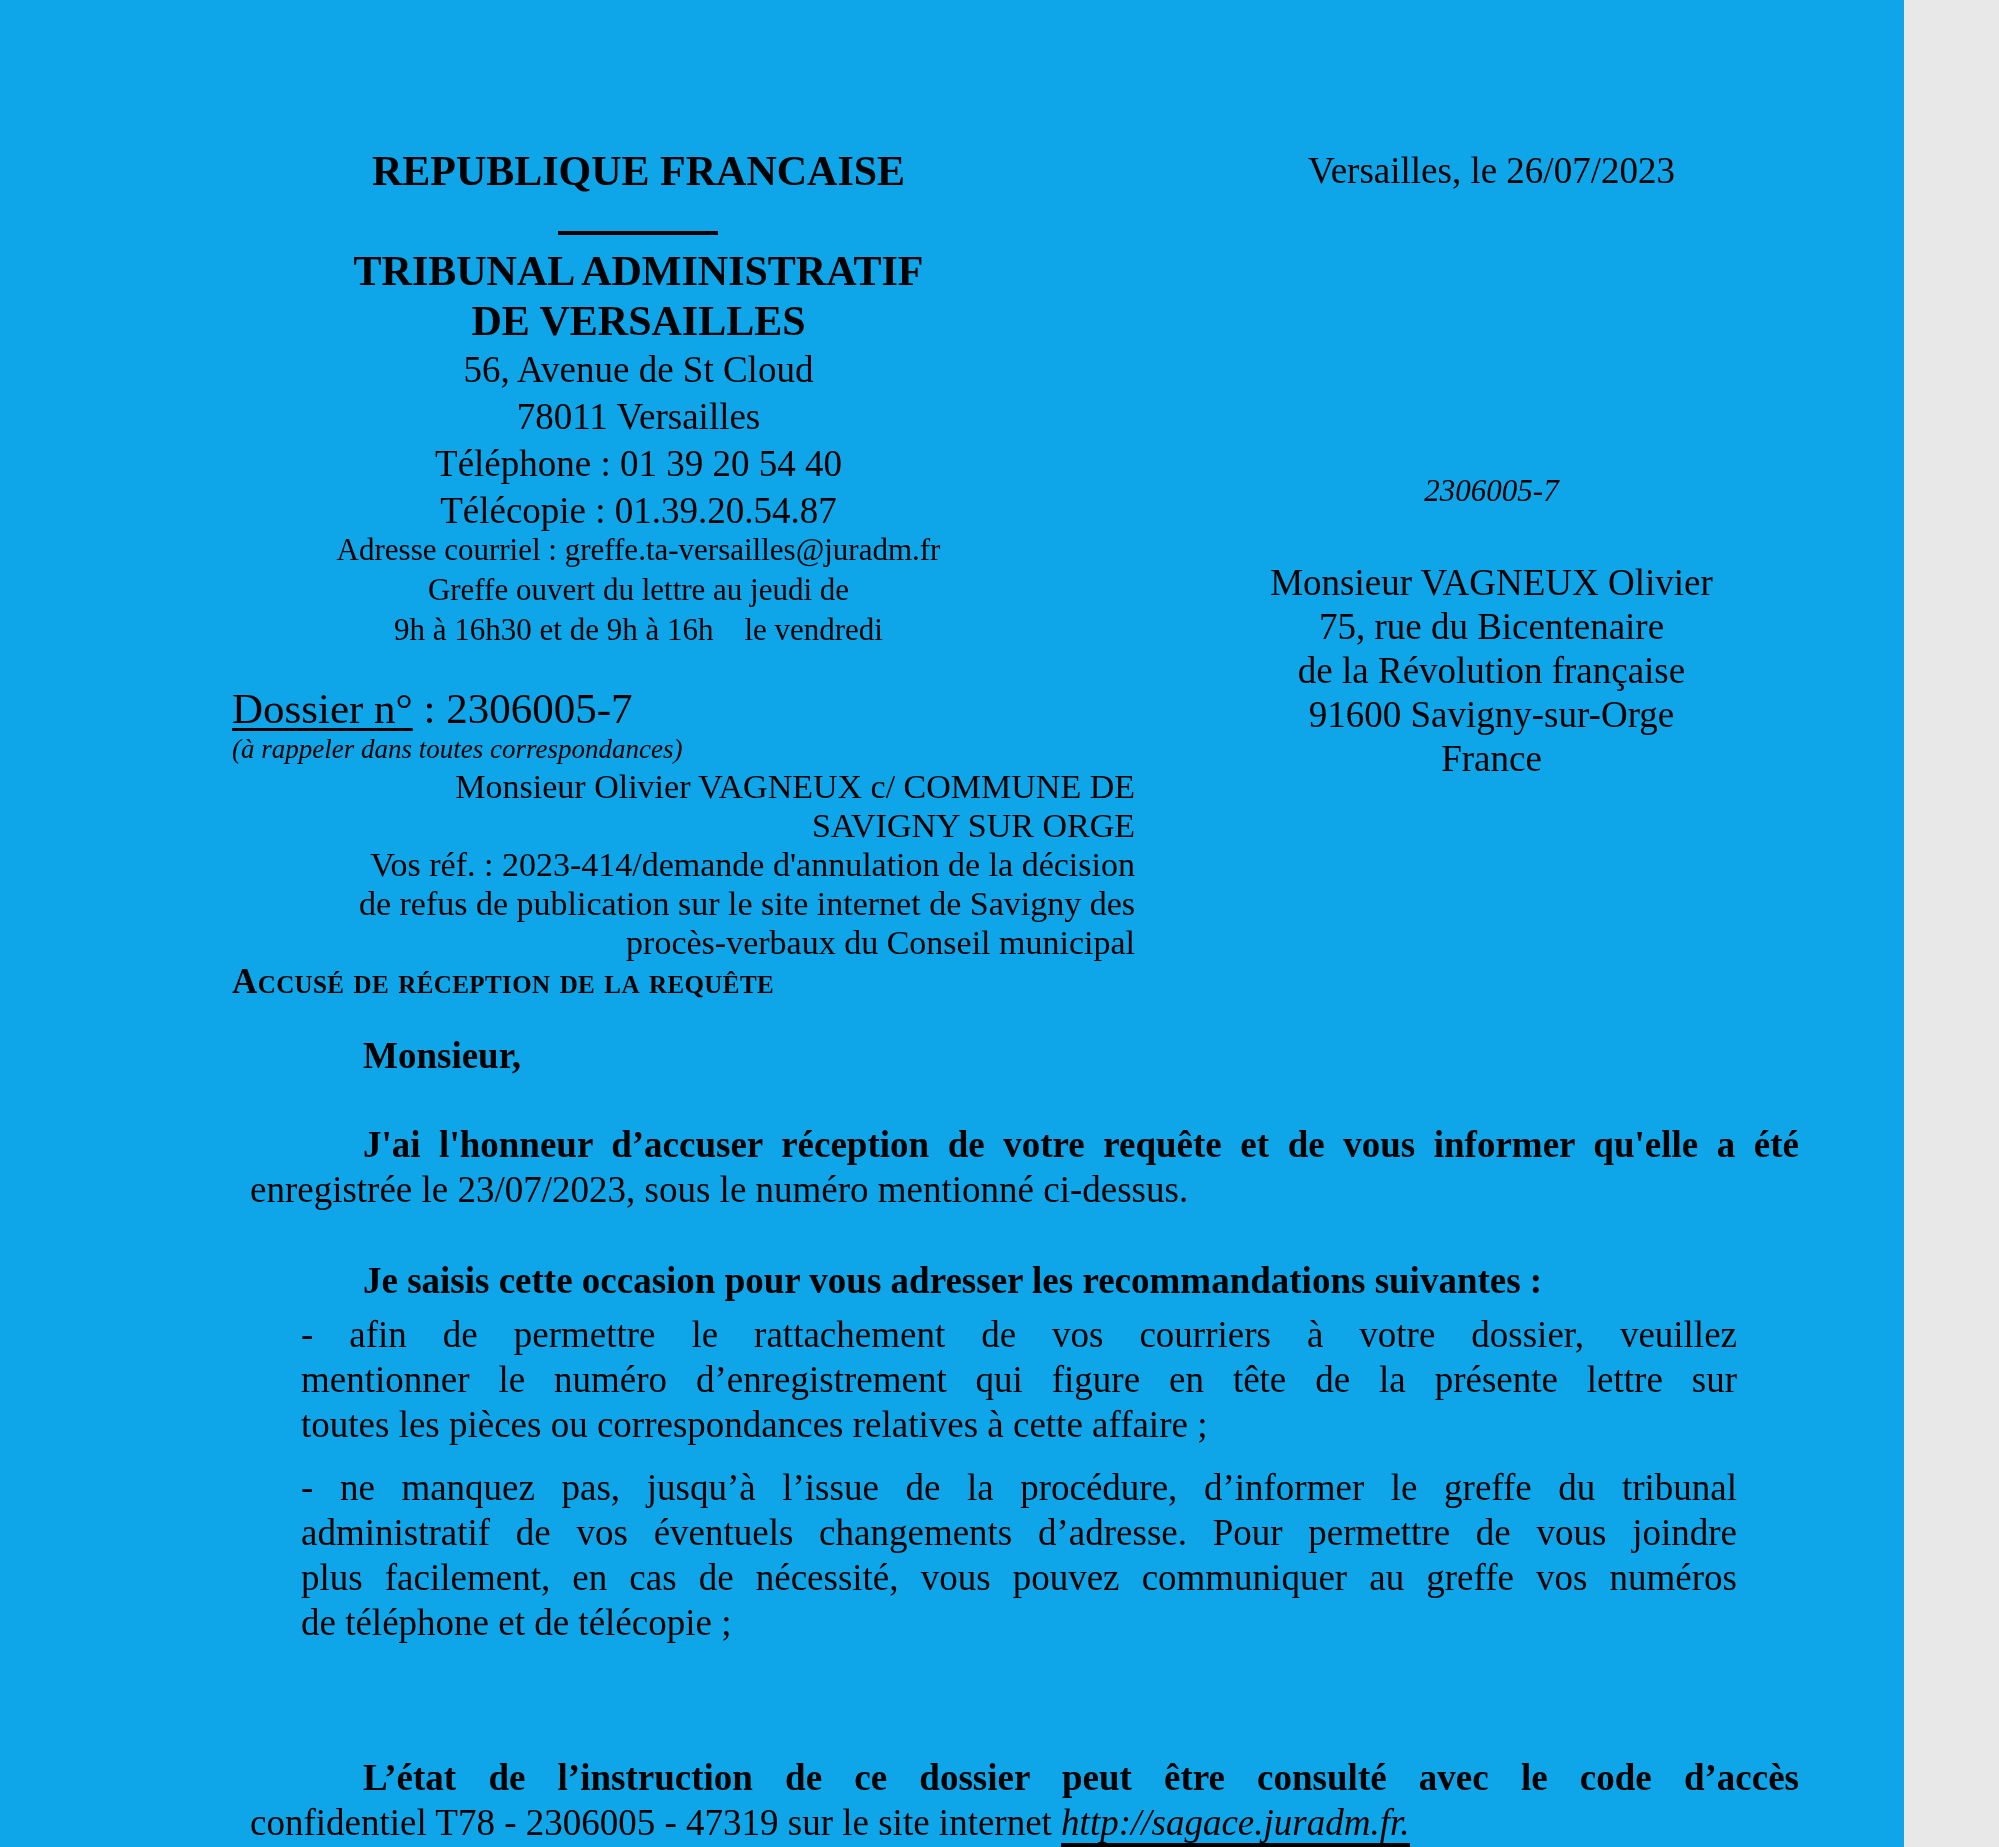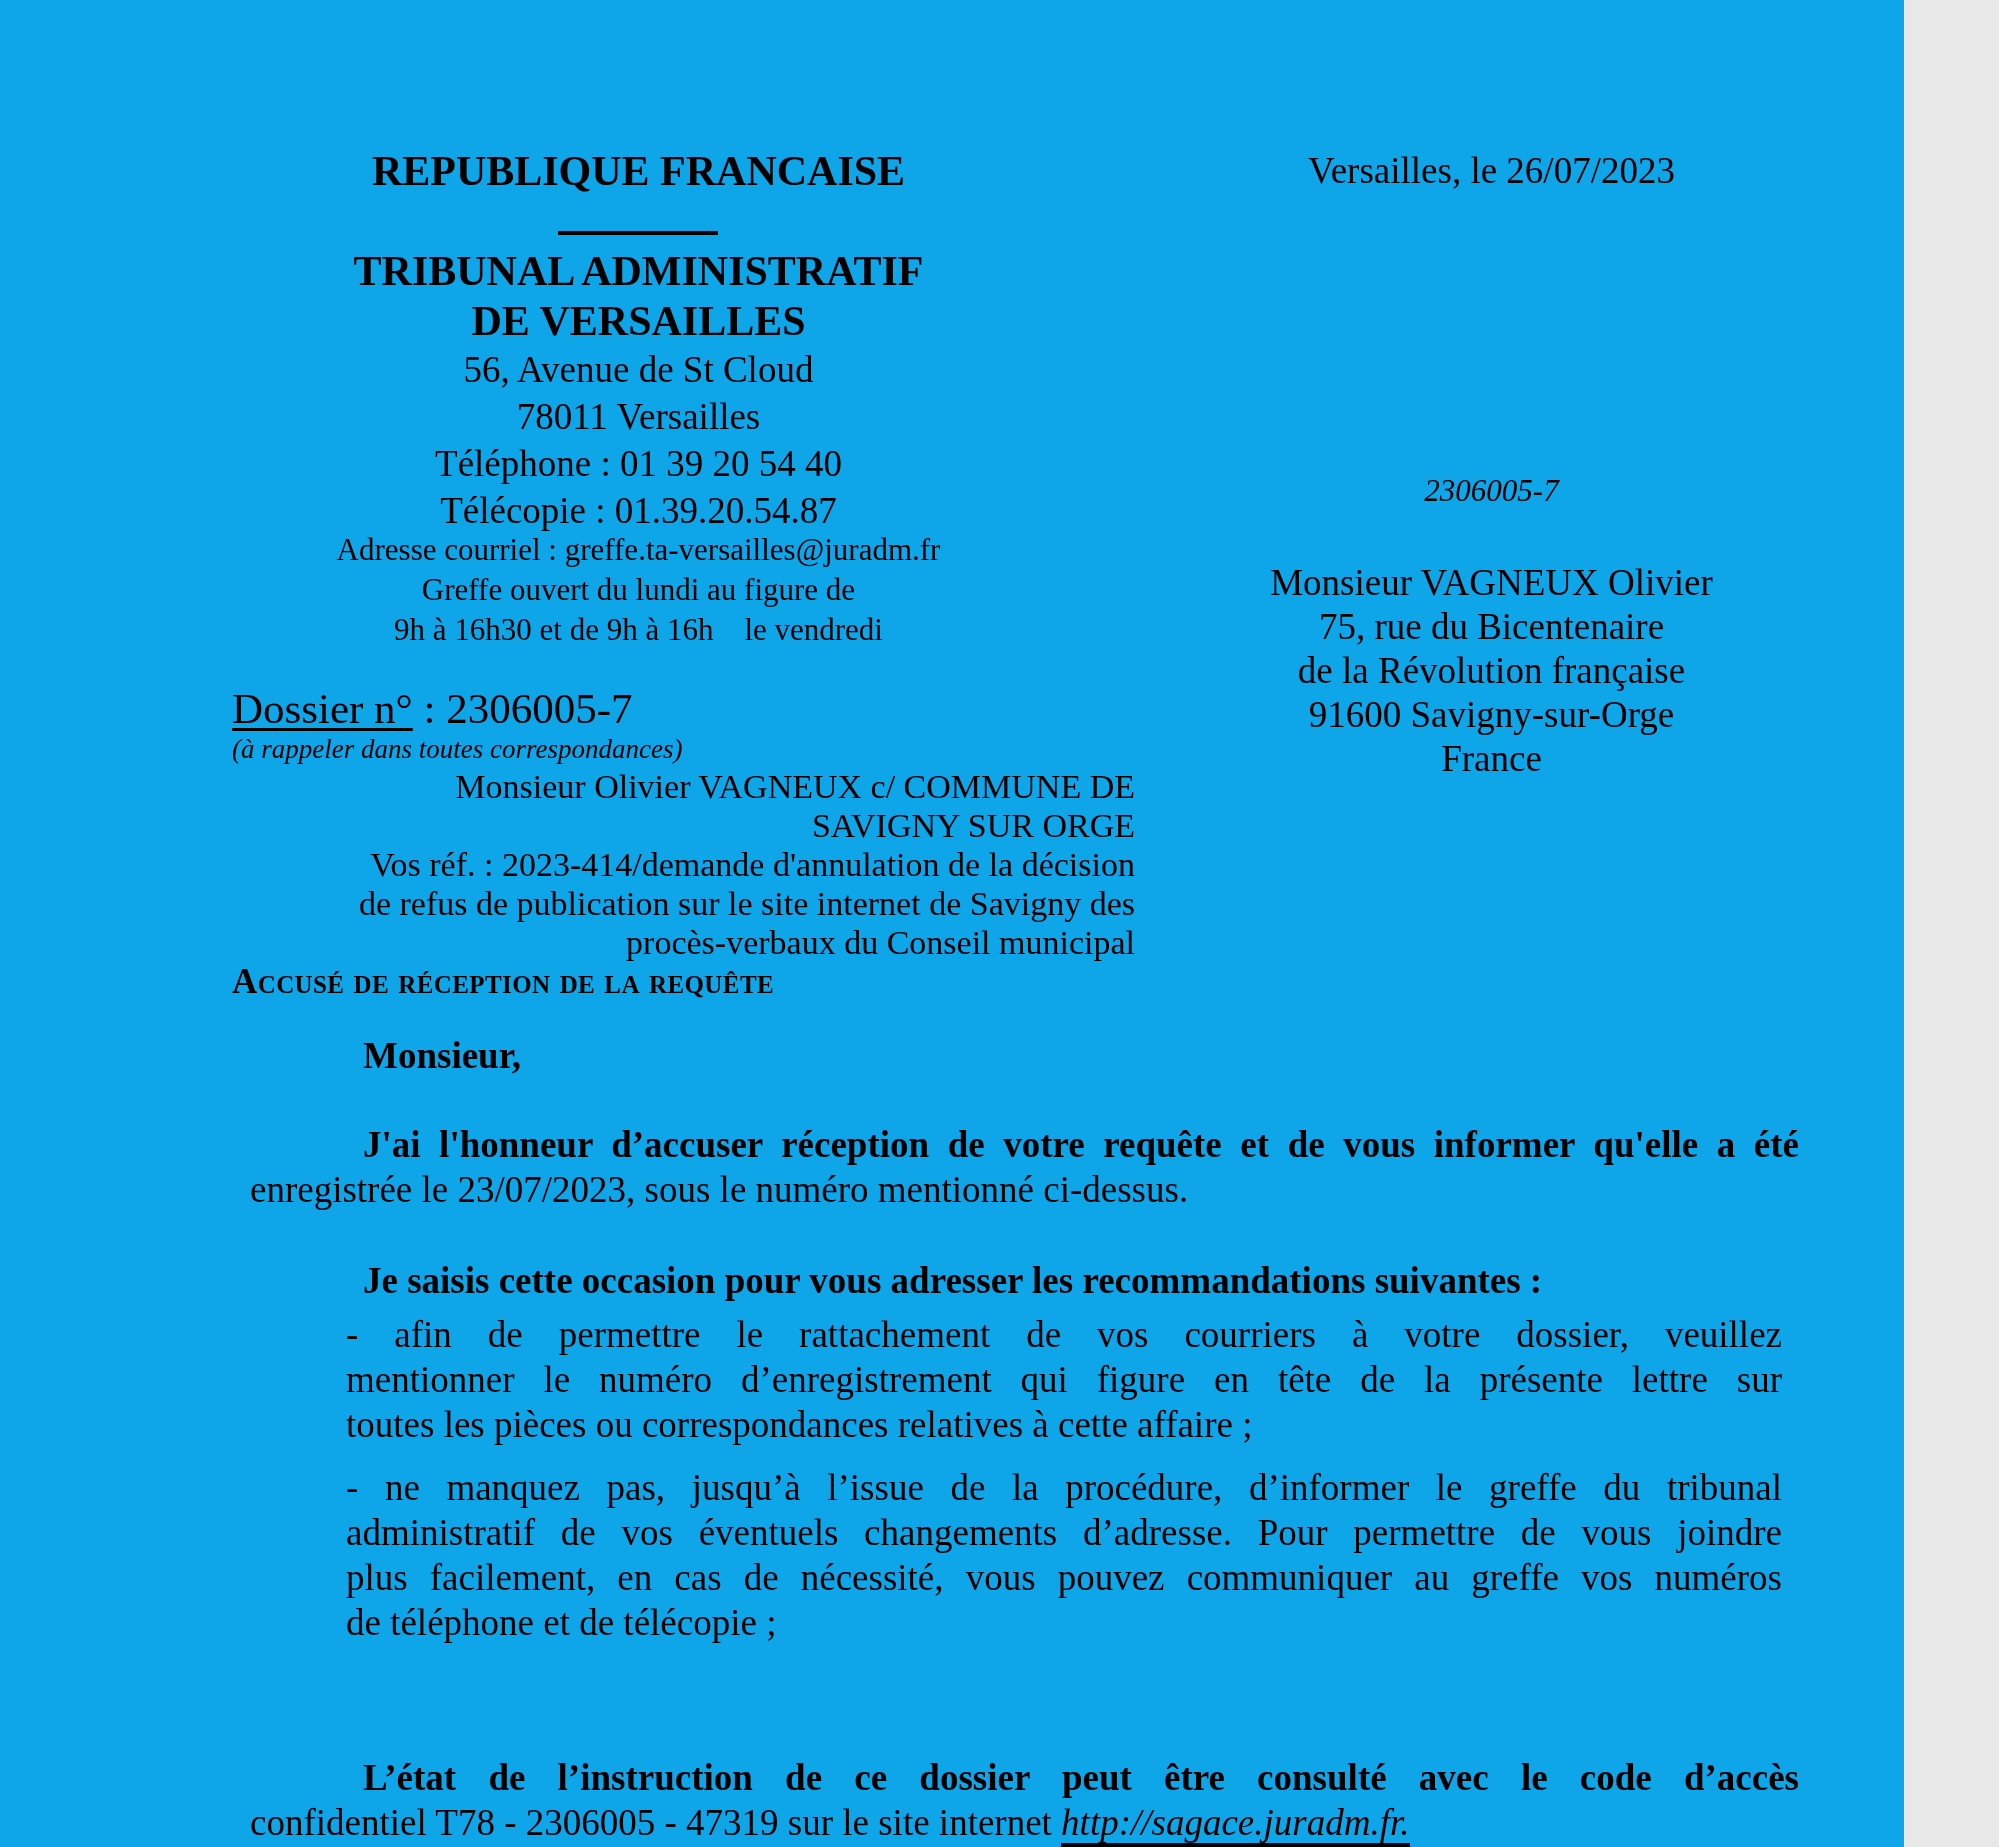--- a/index.html
+++ b/index.html
@@ -54,21 +54,21 @@
   #recipient-block { top: 561px; font-size: 37px; line-height: 44px; }
 
   
   .body-block { left: 250px; width: 1549px; font-size: 37px; line-height: 45px; }
   .body-line { white-space: normal; }
   .indent { padding-left: 113px; font-weight: bold; }
   .jline {
     text-align: justify;
     text-align-last: justify;
   }
-  .hang { margin-left: 96px; width: 1436px; }
+  .hang { margin-left: 51px; width: 1436px; }
   .italic { }
   .link-underline {
     font-style: italic;
     border-bottom: 5.6px solid #000;
   }
 </style>
 </head>
 <body>
 
 <div id="page">
@@ -86,21 +86,21 @@
 
   <div class="abs lh-col" style="top:346px">
     <div class="lh-reg">56, Avenue de St Cloud</div>
     <div class="lh-reg">78011 Versailles</div>
     <div class="lh-reg">Téléphone : 01 39 20 54 40</div>
     <div class="lh-reg">Télécopie : 01.39.20.54.87</div>
   </div>
 
   <div class="abs lh-col" style="top:530px">
     <div class="lh-small">Adresse courriel : greffe.ta-versailles@juradm.fr</div>
-    <div class="lh-small">Greffe ouvert du lundi au figure de</div>
+    <div class="lh-small">Greffe ouvert du lettre au jeudi de</div>
     <div class="lh-small">9h à 16h30 et de 9h à 16h&nbsp;&nbsp;&nbsp;&nbsp;le vendredi</div>
   </div>
 
   <div class="abs" id="dossier-block">
     <div class="dossier-title"><span class="dossier-label">Dossier n°</span><span>&nbsp;: 2306005-7</span></div>
     <div class="dossier-note">(à rappeler dans toutes correspondances)</div>
     <div class="dossier-line">Monsieur Olivier VAGNEUX c/ COMMUNE DE</div>
     <div class="dossier-line">SAVIGNY SUR ORGE</div>
     <div class="dossier-line">Vos réf. : 2023-414/demande d'annulation de la décision</div>
     <div class="dossier-line">de refus de publication sur le site internet de Savigny des</div>

